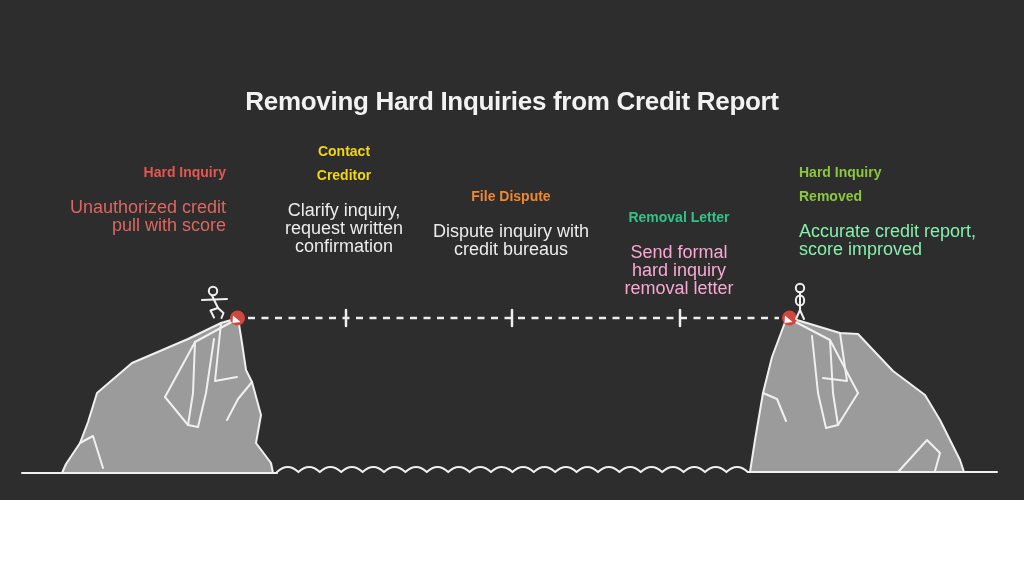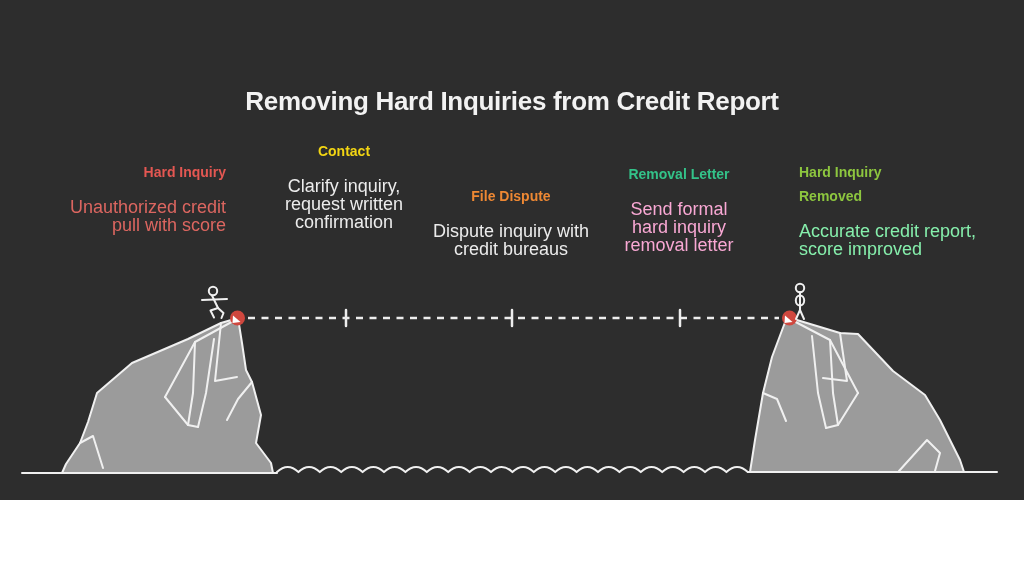--- a/index.html
+++ b/index.html
@@ -111,33 +111,34 @@
   <div class="step step-1 step-right">
     <h3 style="color: rgb(228, 87, 82);">
       <span>Hard Inquiry</span>
     </h3>
     <p class="desc" style="color: rgb(220, 102, 96);">Unauthorized credit pull with score</p>
   </div>
 
   <div class="step step-2 step-center">
     <h3 style="color: rgb(242, 213, 19);">
       <span>Contact</span>
+      <span>Creditor</span>
     </h3>
     <p class="desc" style="color: rgb(236, 236, 236);">Clarify inquiry, request written confirmation</p>
   </div>
 
   <div class="step step-3 step-center">
     <h3 style="color: rgb(238, 136, 51);">
       <span>File Dispute</span>
     </h3>
     <p class="desc" style="color: rgb(236, 236, 236);">Dispute inquiry with credit bureaus</p>
   </div>
 
   <div class="step step-4 step-center">
-    <h3 style="color: rgb(51, 194, 137);">
+    <h3 style="color: rgb(51, 194, 137); margin-top: 43px;">
       <span>Removal Letter</span>
     </h3>
     <p class="desc" style="color: #f9a8d4;">Send formal hard inquiry removal letter</p>
   </div>
 
   <div class="step step-5 step-left">
     <h3 style="color: rgb(141, 198, 63);">
       <span>Hard Inquiry</span>
       <span>Removed</span>
     </h3>

